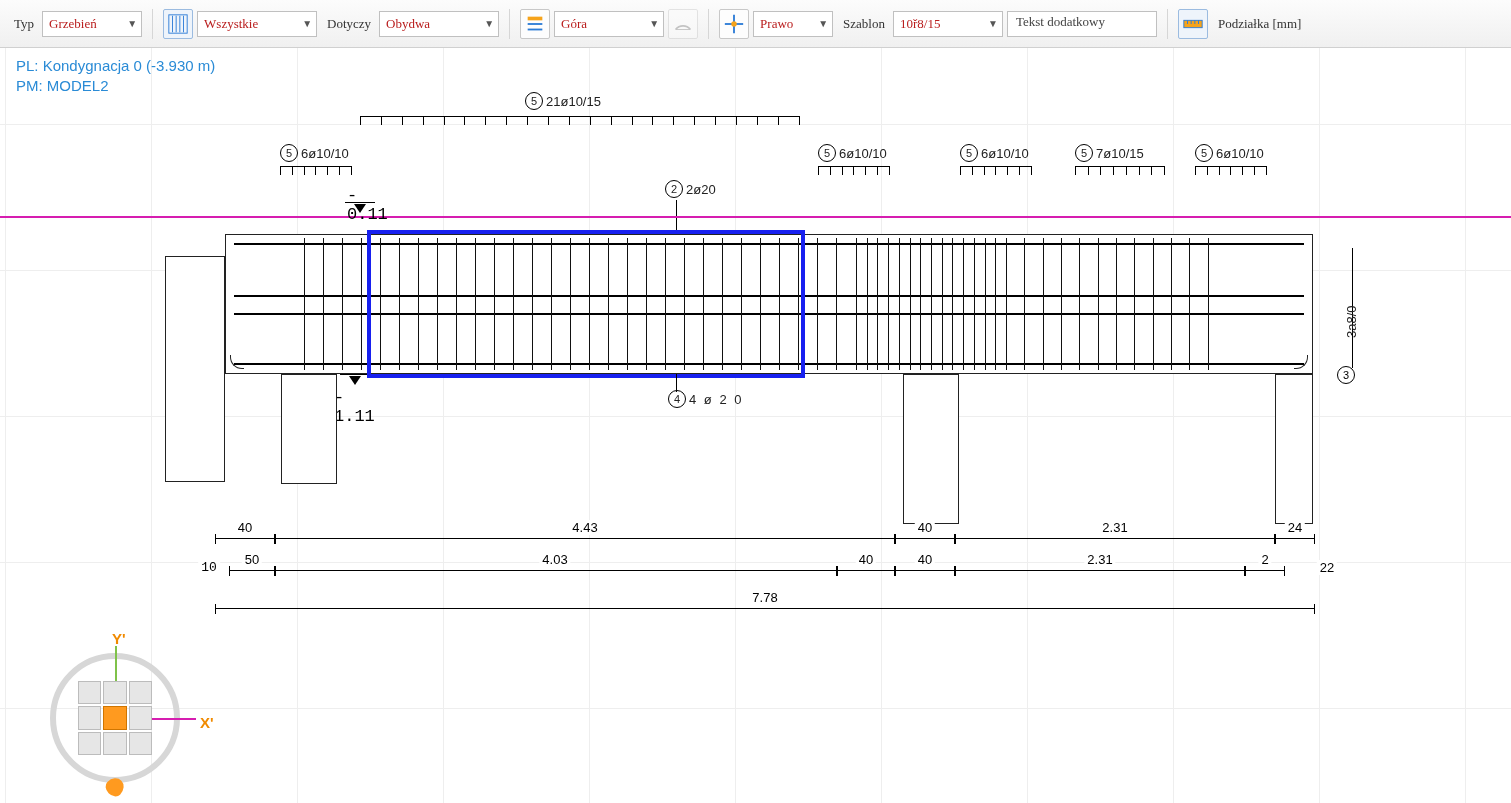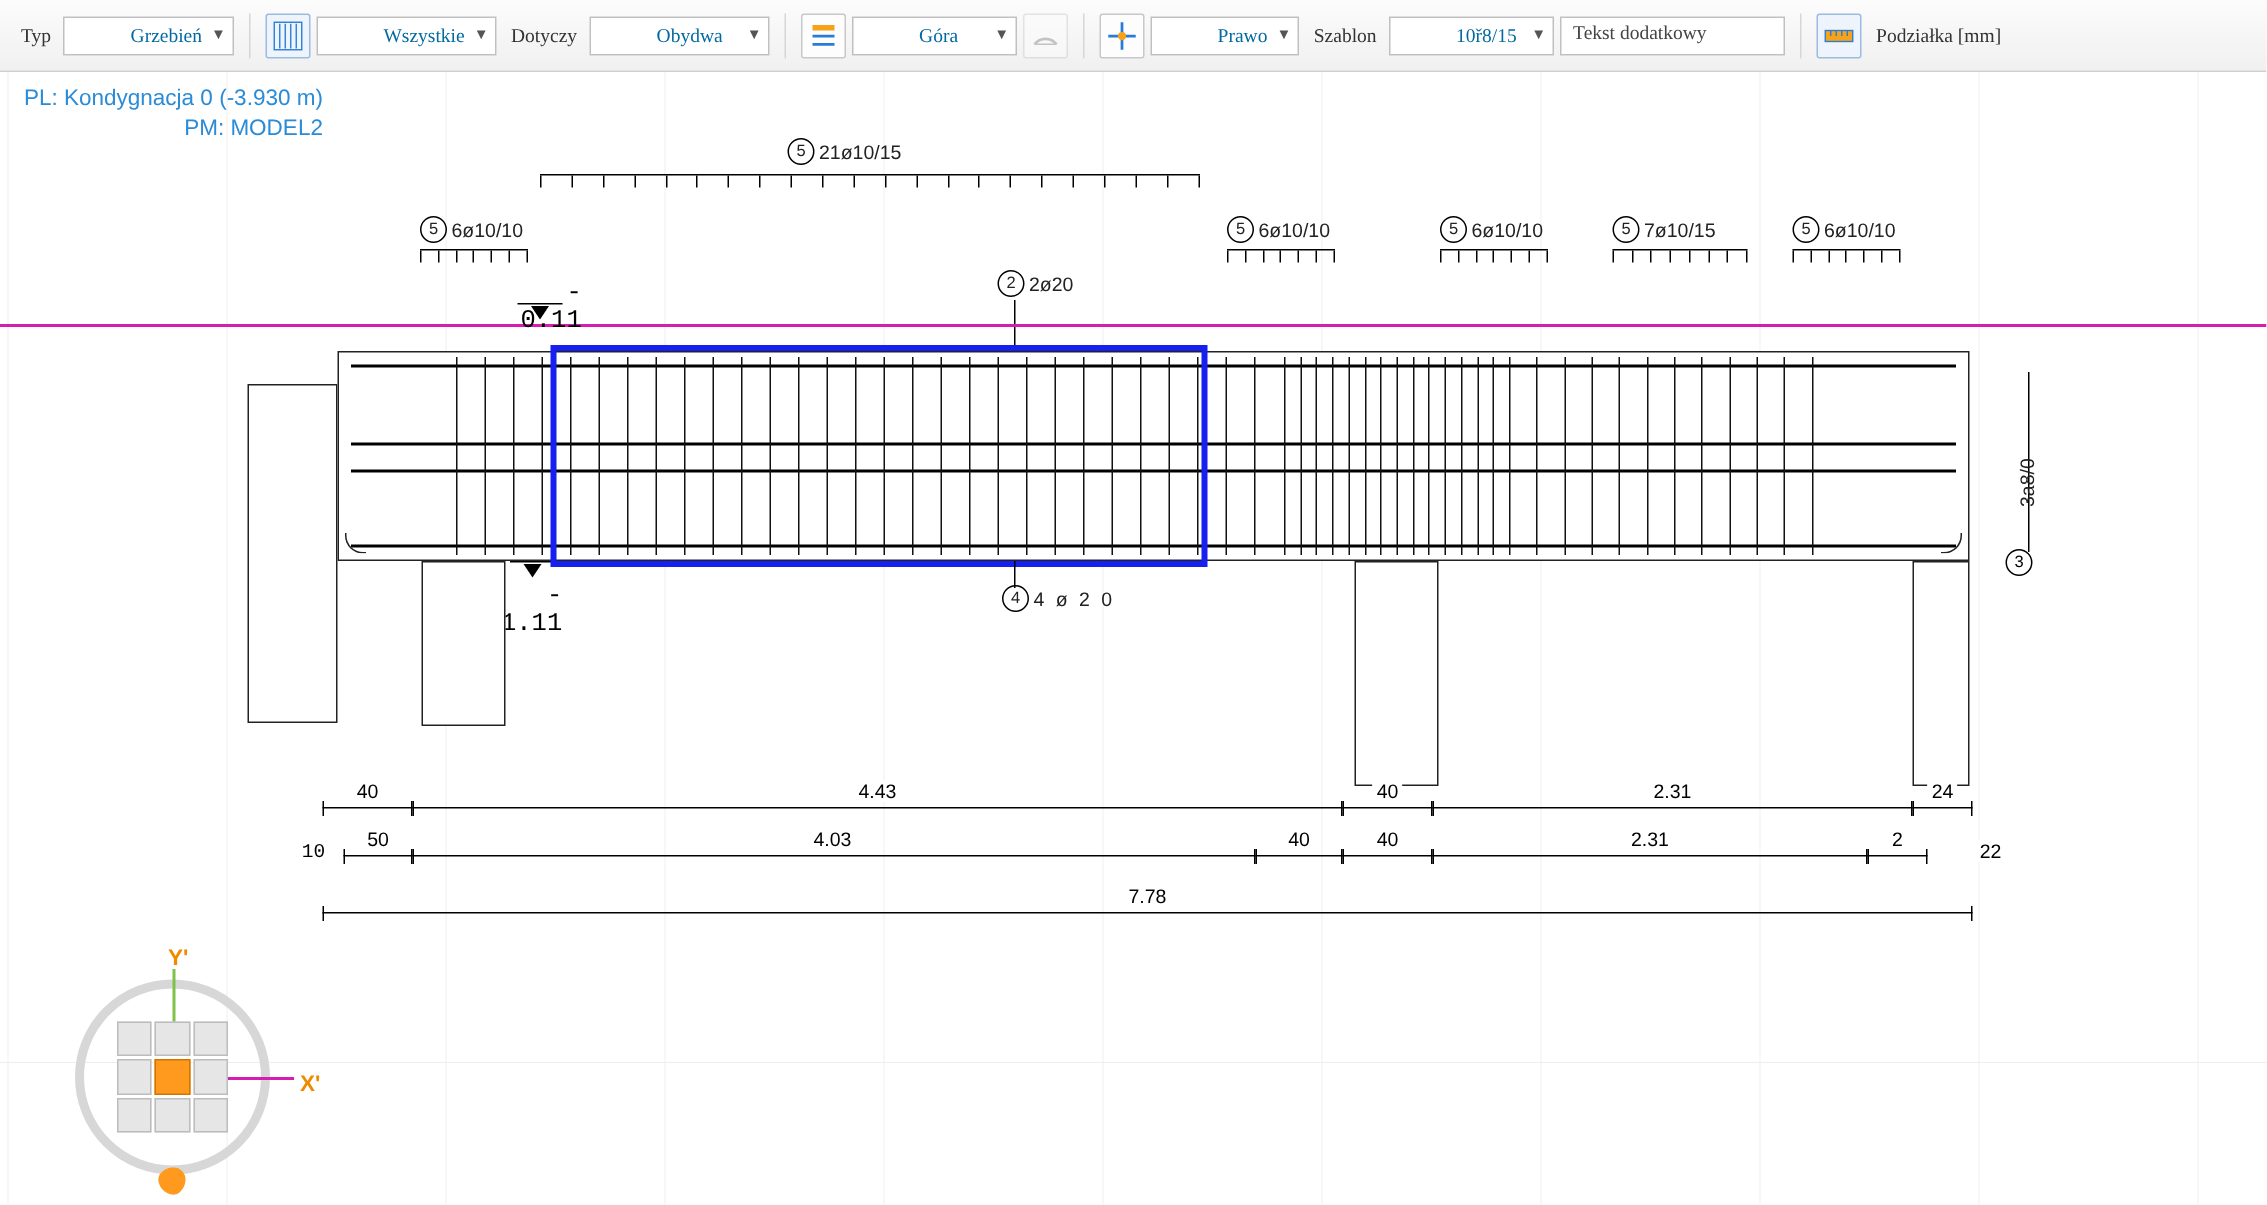--- a/index.html
+++ b/index.html
@@ -26,21 +26,21 @@
     color: #333;
     margin: 0 4px 0 6px;
     font-size: 13px;
   }
   .dd {
     display:flex; align-items:center;
     background:#fff; border:1px solid #c0c0c0; height:26px;
     padding:0 4px 0 6px; min-width:80px; cursor:pointer;
     position:relative;
   }
-  .dd span.val { flex:1; color:#0369a1; font-size:13px;margin-left:38px; }
+  .dd span.val { flex:1; color:#b91c1c; font-size:13px; }
   .chev { color:#555; font-size:10px; margin-left:6px; }
   .icon-btn {
     width:30px; height:30px; border:1px solid #c8c8c8;
     background:#fdfdfd; display:flex; align-items:center; justify-content:center;
     border-radius:2px; cursor:pointer;
   }
   .icon-btn.active { background:#eef4fb; border-color:#9bbbe0; }
   .sep { width:1px; height:30px; background:#d6d6d6; margin:0 6px; }
   .textbox {
     background:#fff; border:1px solid #c0c0c0; height:26px;
@@ -53,21 +53,21 @@
     background:#fff;
   }
   .grid-bg {
     position:absolute; inset:0;
     background-image:
       linear-gradient(#eee 1px, transparent 1px),
       linear-gradient(90deg, #eee 1px, transparent 1px);
     background-size: 146px 146px;
     background-position: 5px -70px;
   }
-  .overlay { position:absolute; inset:0;text-align:right; }
+  .overlay { position:absolute; inset:0; }
   .info-text {
     position:absolute; left:16px; top:8px;
     color:#2a8bd6; font-size:15px; line-height:1.35;
     font-family:"Segoe UI", sans-serif;
   }
 
   
   .ruler {
     position:absolute;
     border-top:1px solid #000;

